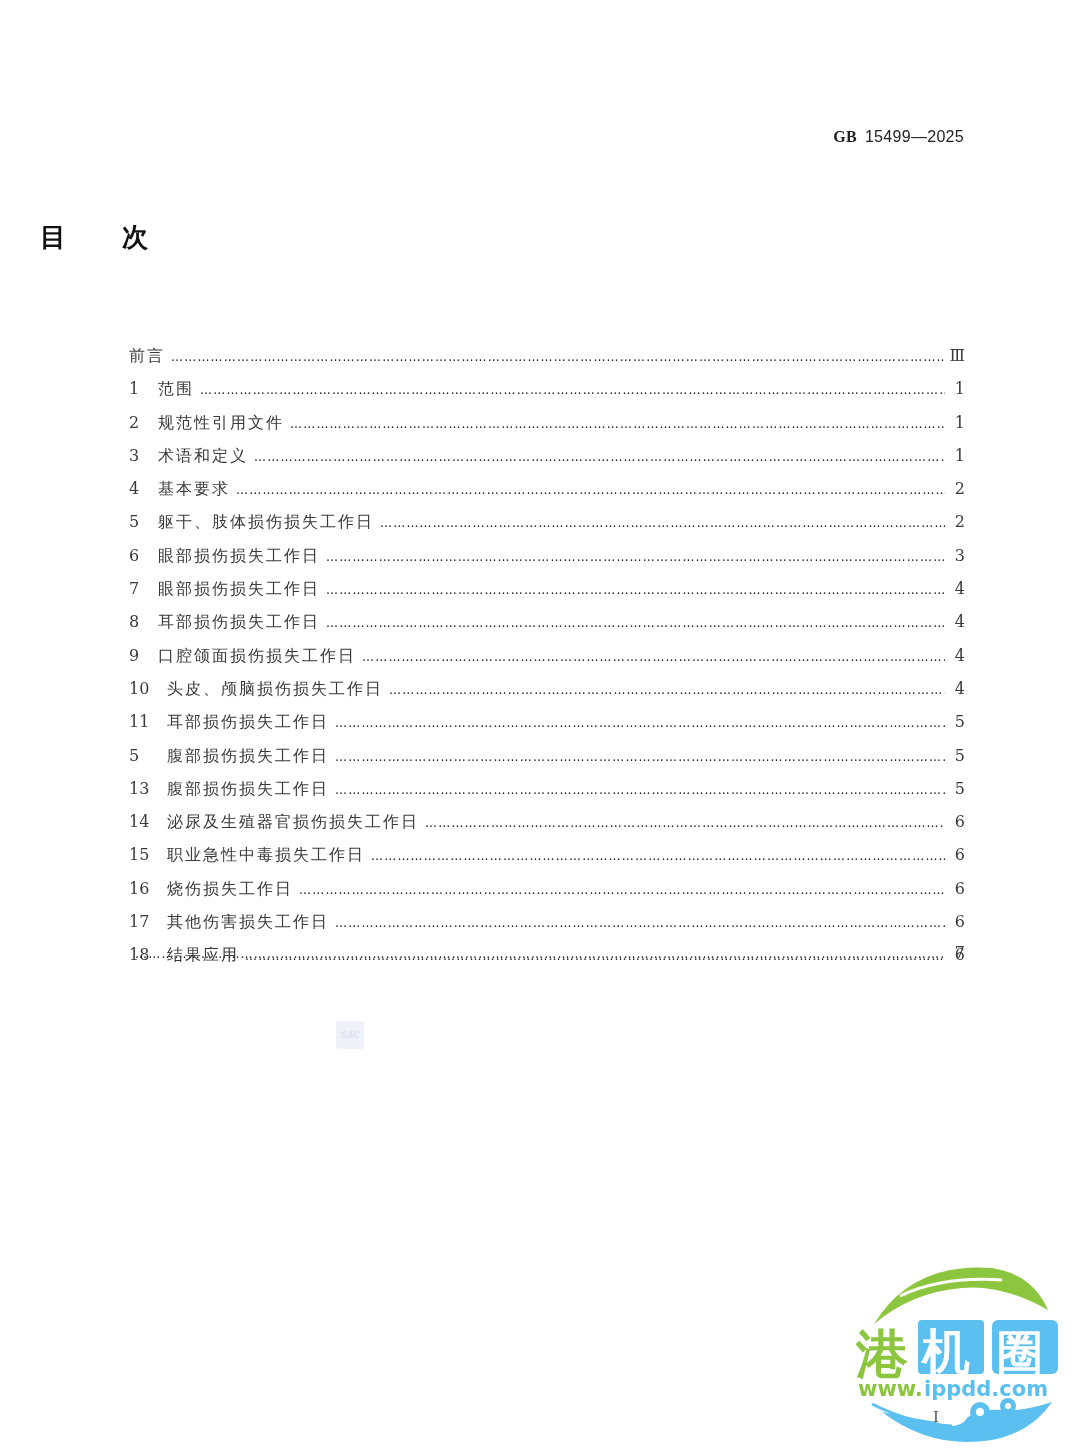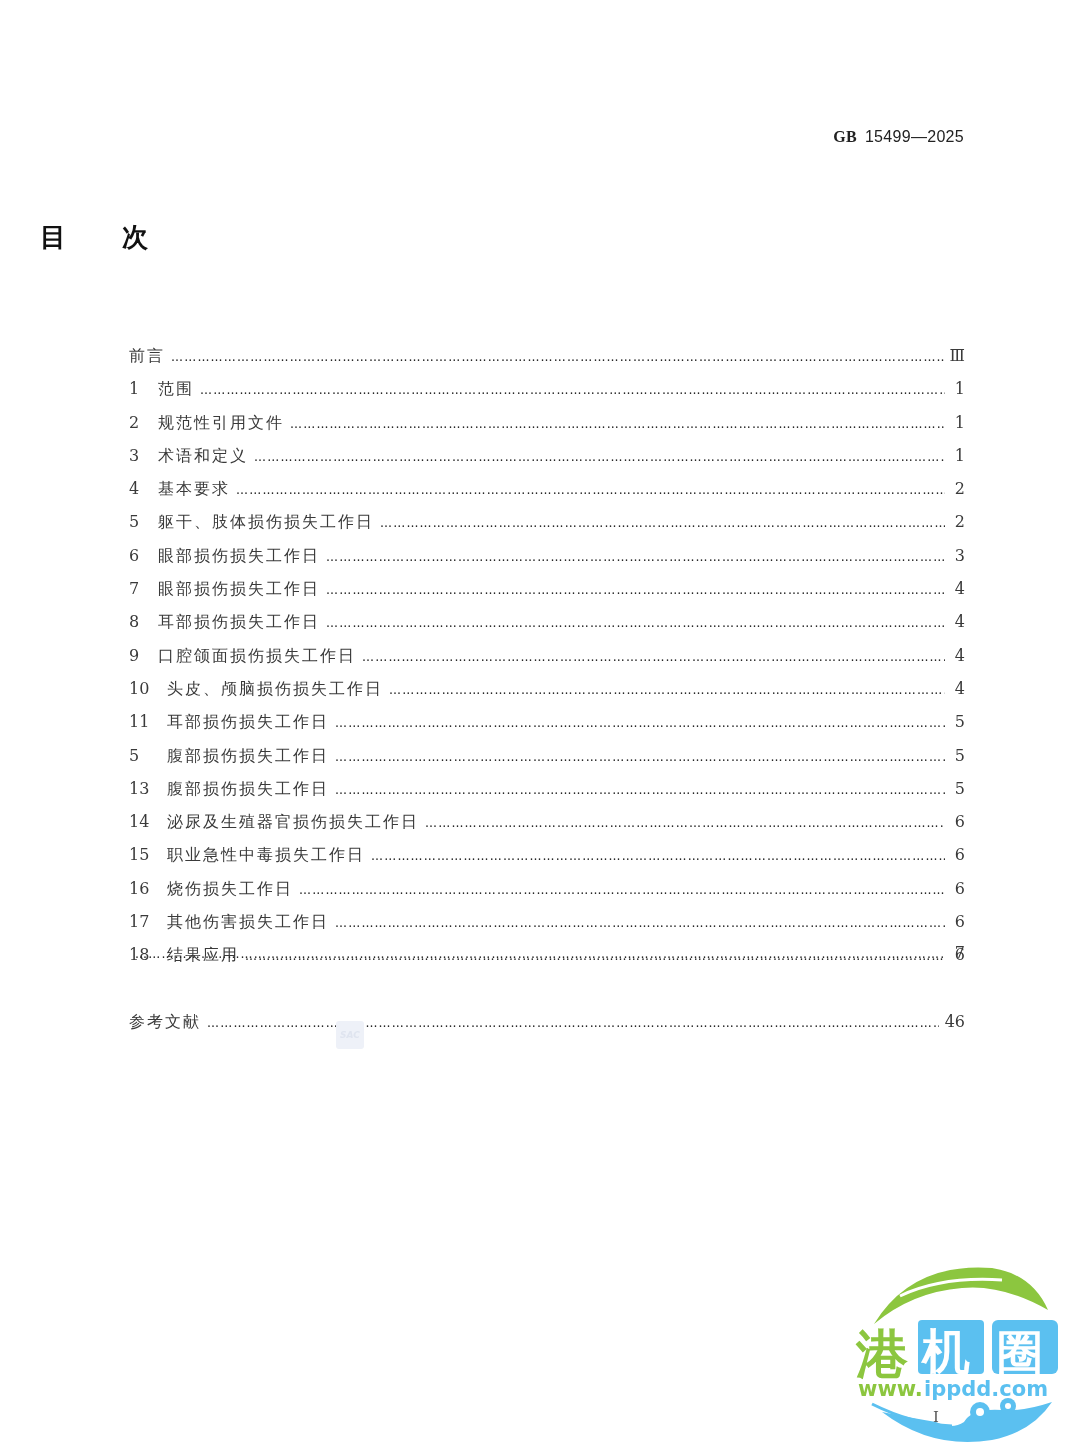--- a/index.html
+++ b/index.html
@@ -151,25 +151,20 @@
   <div class="row">
       <span class="num w2">18</span>
       <span class="lbl">结果应用</span>
       <span class="dots"></span>
       <span class="page">6</span>
     </div>
   <div class="row">
       <span class="dots"></span>
       <span class="page">7</span>
     </div>
-  <div class="row">
-      <span class="lbl">参考文献</span>
-      <span class="dots"></span>
-      <span class="page">46</span>
-    </div>
 </div>
 
 <div class="watermark">SAC</div>
 
 <svg class="logo" viewBox="0 0 214 188" xmlns="http://www.w3.org/2000/svg">
   <path d="M22 62 Q60 0 140 6 Q180 12 196 48 Q150 22 110 26 Q60 30 22 62 Z" fill="#8cc63f"></path>
   <path d="M48 34 Q90 14 150 18" stroke="#fff" stroke-width="3" fill="none"></path>
   <text x="4" y="110" font-size="52" font-weight="bold" fill="#8cc63f" font-family="DejaVu Sans, sans-serif">港</text>
   <rect x="66" y="58" width="66" height="54" rx="4" fill="#5bc0f0"></rect>
   <text x="70" y="106" font-size="48" font-weight="bold" fill="#ffffff" font-family="DejaVu Sans, sans-serif">机</text>

